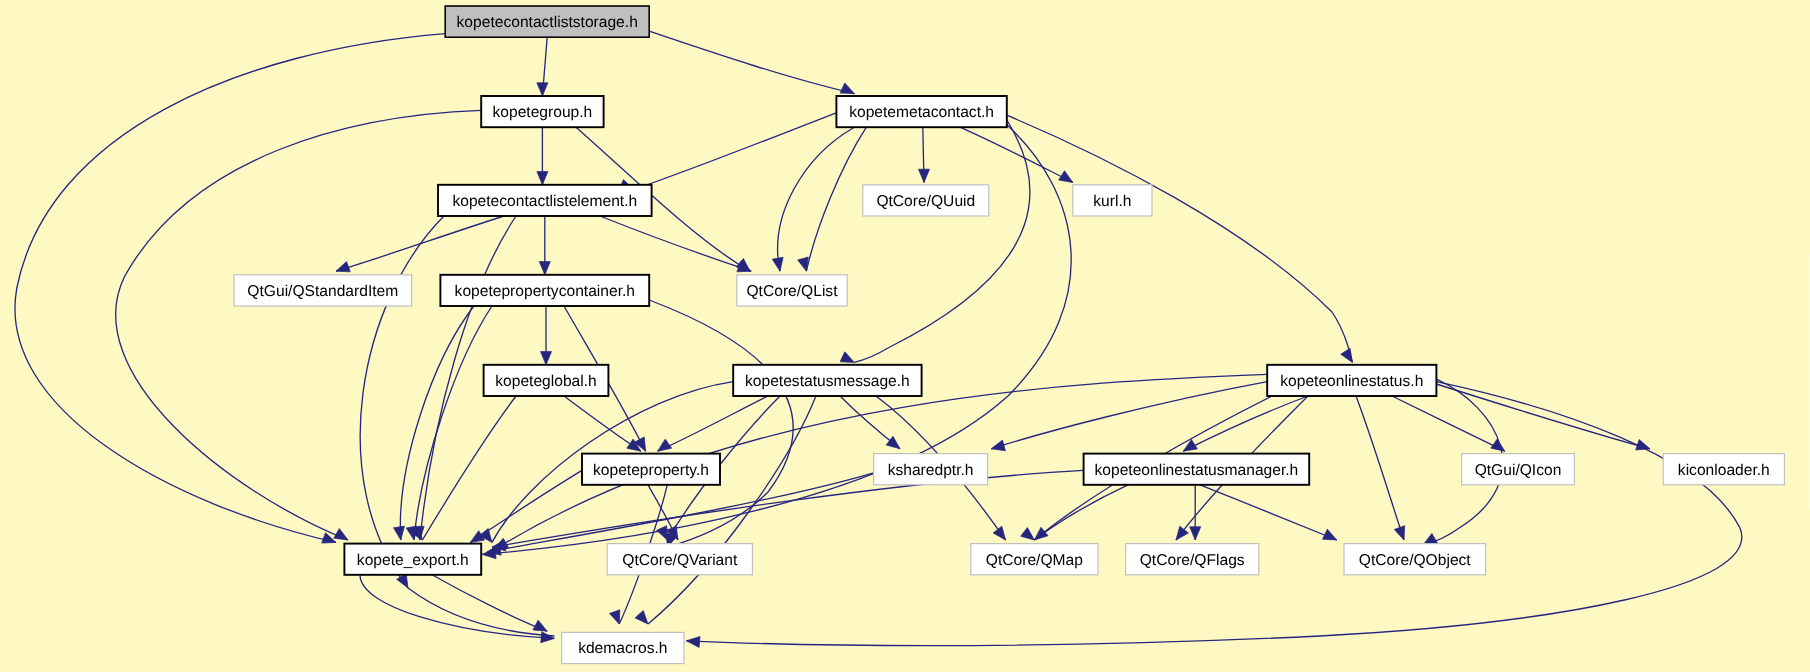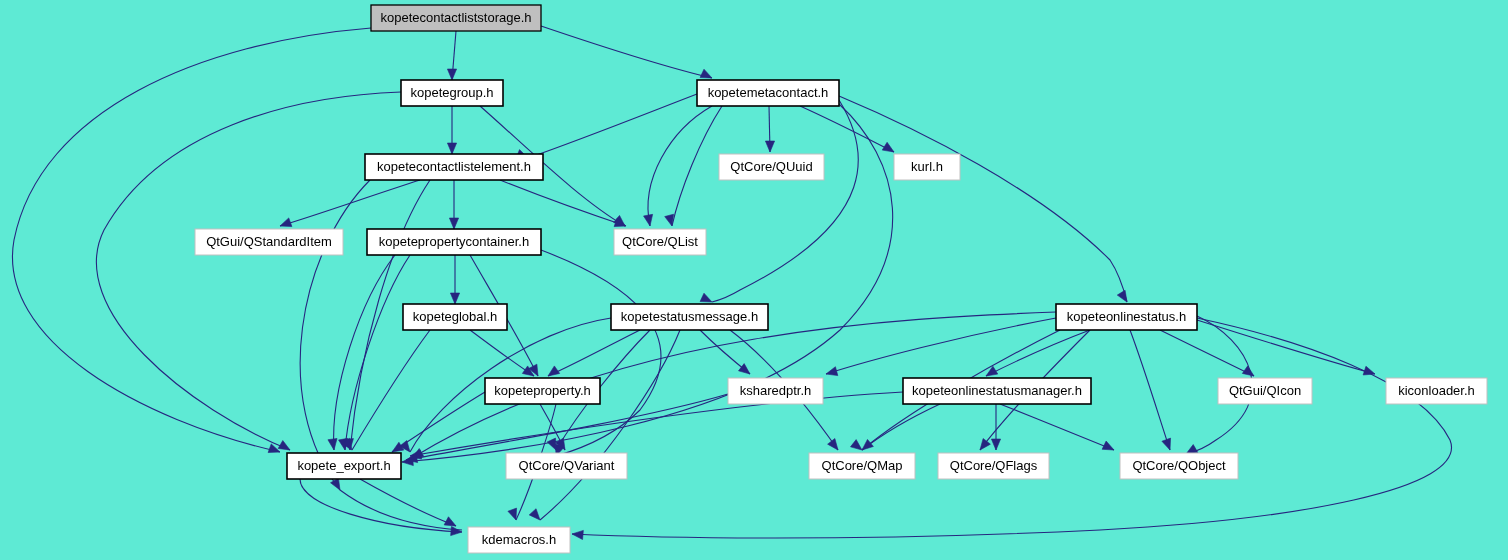--- a/index.html
+++ b/index.html
@@ -4,21 +4,21 @@
 <style>
   html, body {
     margin: 0;
     padding: 0;
     background: #ffffff;
   }
   #canvas {
     position: relative;
     width: 1508px;
     height: 560px;
-    background: #5eead4;
+    background: #fef9c3;
     overflow: hidden;
     font-family: "Liberation Sans", sans-serif;
   }
   svg#graph {
     position: absolute;
     left: 0;
     top: 0;
     width: 1508px;
     height: 560px;
   }

